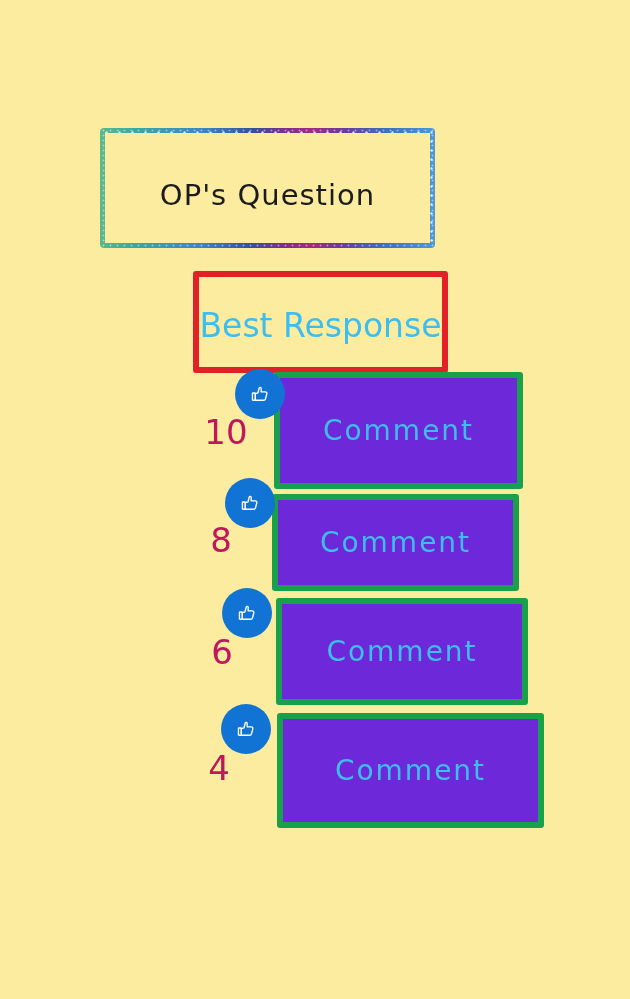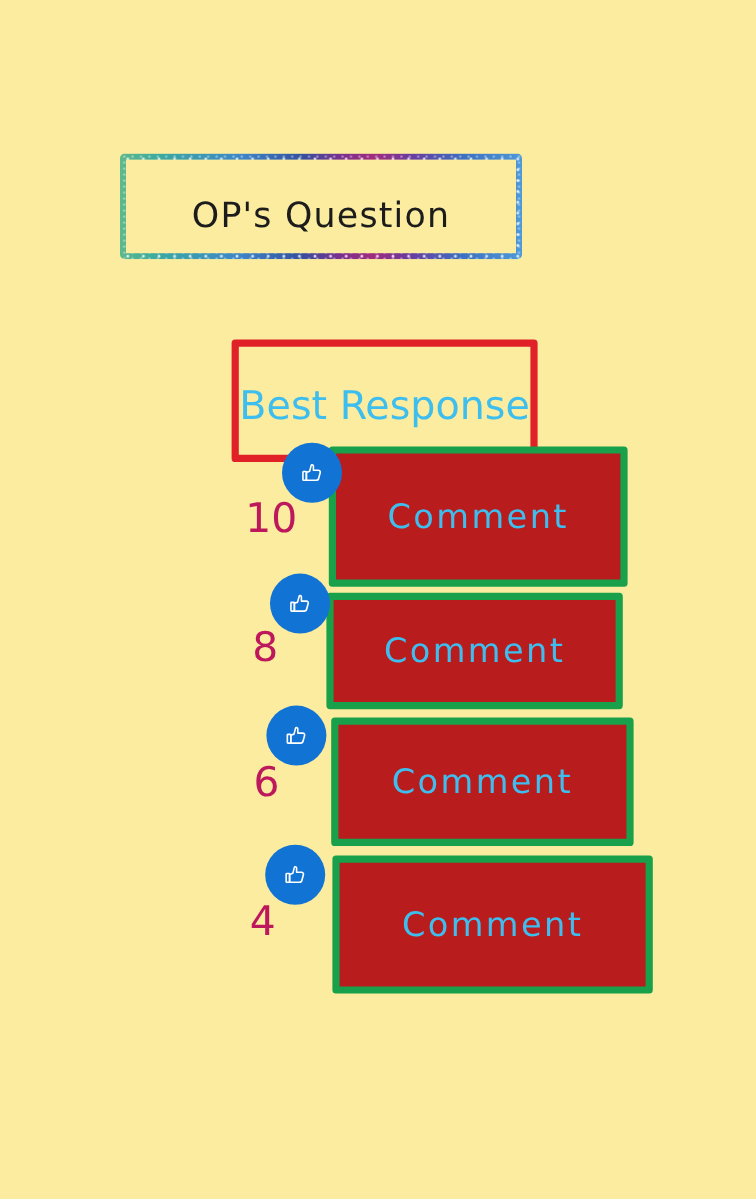--- a/index.html
+++ b/index.html
@@ -14,21 +14,21 @@
     position: relative;
     width: 630px;
     height: 999px;
     background: #FBEC9F;
   }
 
   
   .op-wrap {
     position: absolute;
     left: 100px; top: 128px;
-    width: 335px; height: 88px;
+    width: 335px; height: 120px;
     box-sizing: border-box;
     padding: 5px;
     border-radius: 4px;
     background-image:
       radial-gradient(circle, rgba(255,255,255,0.85) 0.7px, rgba(255,255,255,0) 1.6px),
       radial-gradient(circle, rgba(255,255,255,0.45) 0.6px, rgba(255,255,255,0) 1.3px),
       linear-gradient(91deg,
         #5FB98A 0%, #3AA9A0 10%, #3E86C8 30%, #34519E 45%,
         #7C2F8E 55%, #A02C7E 63%, #6A3A9E 72%, #3C70C0 85%, #4E9AD8 100%);
     background-size: 13px 9px, 7px 5px, 100% 100%;
@@ -43,21 +43,21 @@
   .op-text {
     color: #1C1C1C;
     font-size: 29px;
     letter-spacing: 1px;
     padding-top: 14px;
   }
 
   
   .best-box {
     position: absolute;
-    left: 193px; top: 283px;
+    left: 193px; top: 271px;
     width: 255px; height: 102px;
     box-sizing: border-box;
     border: 6px solid #E02127;
     border-radius: 3px;
     display: flex;
     align-items: center;
     justify-content: center;
     z-index: 2;
   }
   .best-text {
@@ -70,21 +70,21 @@
   
   .comment-box {
     position: absolute;
     box-sizing: border-box;
     border: 6px solid #18A04A;
     border-radius: 3px;
     display: flex;
     align-items: center;
     justify-content: center;
     z-index: 3;
-    background: #b91c1c;
+    background: #6d28d9;
   }
   .comment-text {
     color: #3EBEEF;
     font-size: 28px;
     letter-spacing: 2px;
   }
   .cbox1 { left: 274px; top: 372px; width: 249px; height: 117px; }
   .cbox2 { left: 272px; top: 494px; width: 247px; height: 97px; }
   .cbox3 { left: 276px; top: 598px; width: 252px; height: 107px; }
   .cbox4 { left: 277px; top: 713px; width: 267px; height: 115px; }

